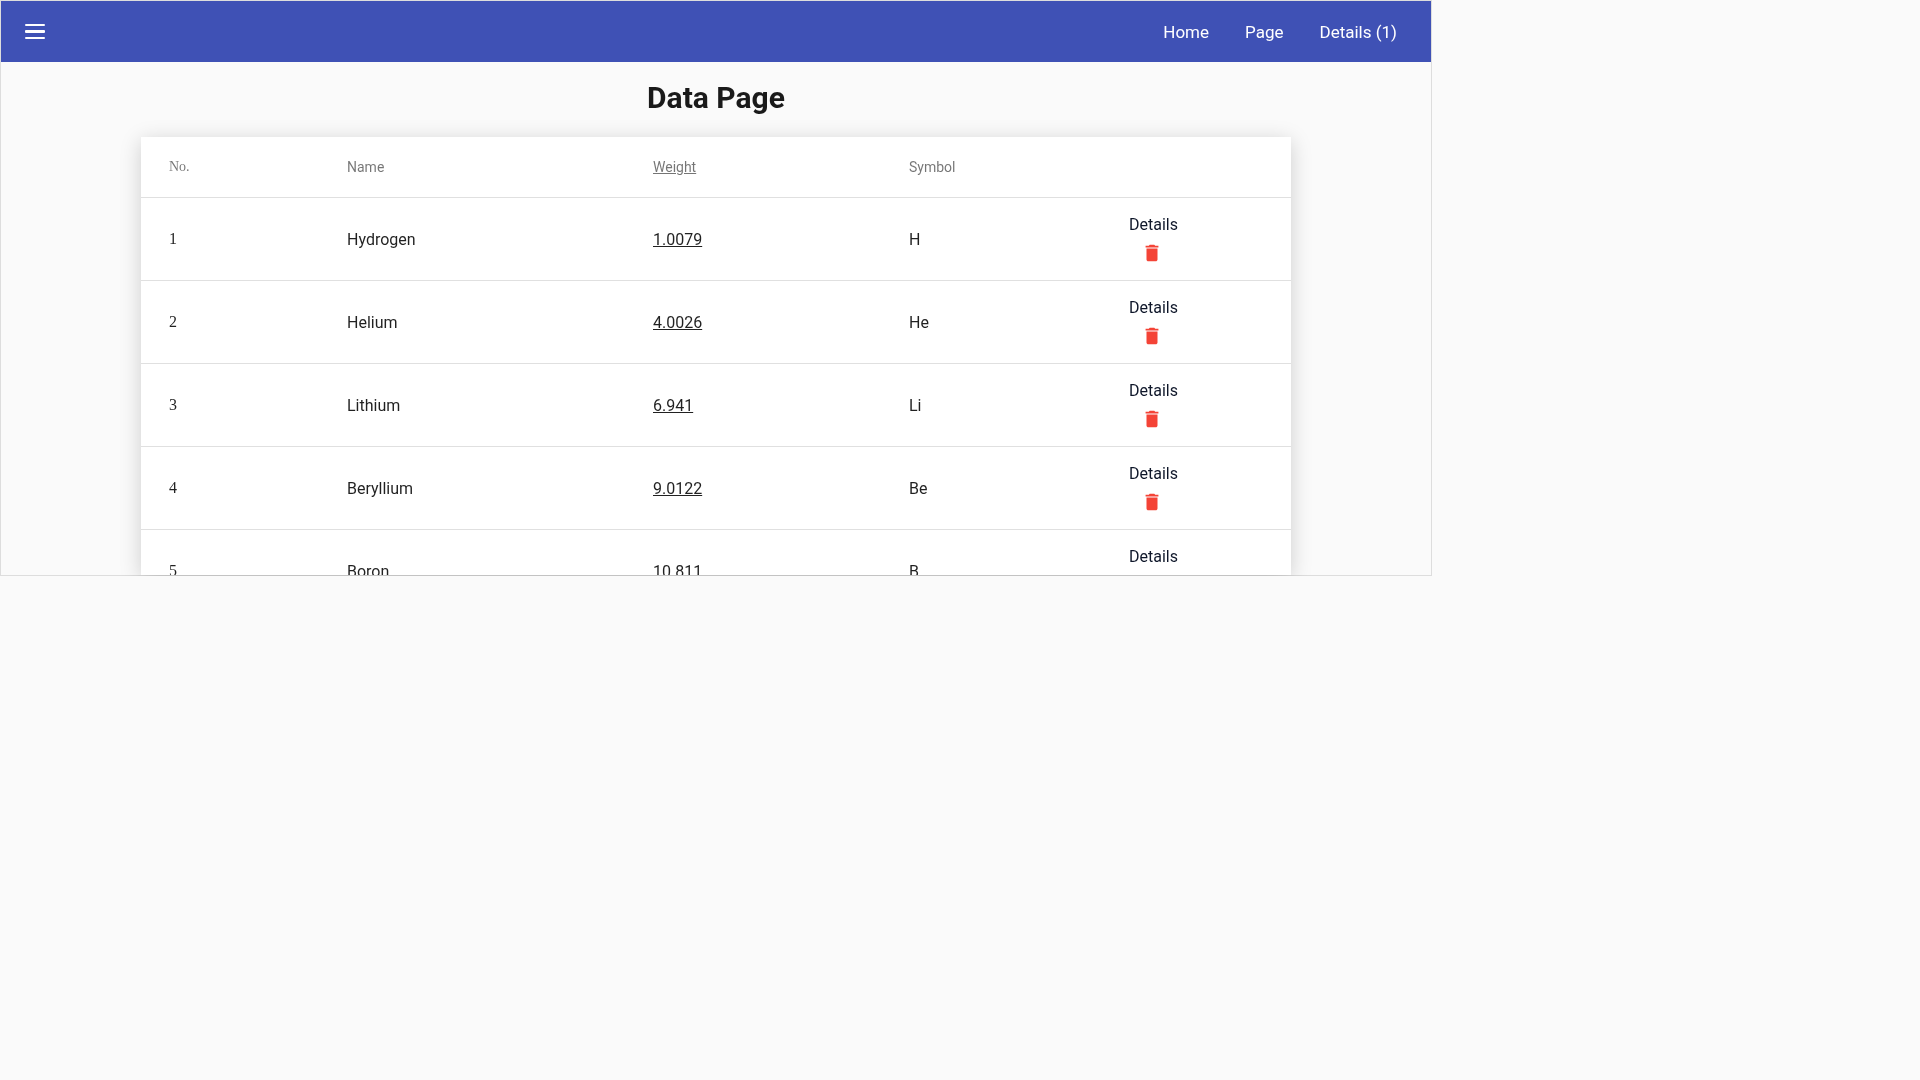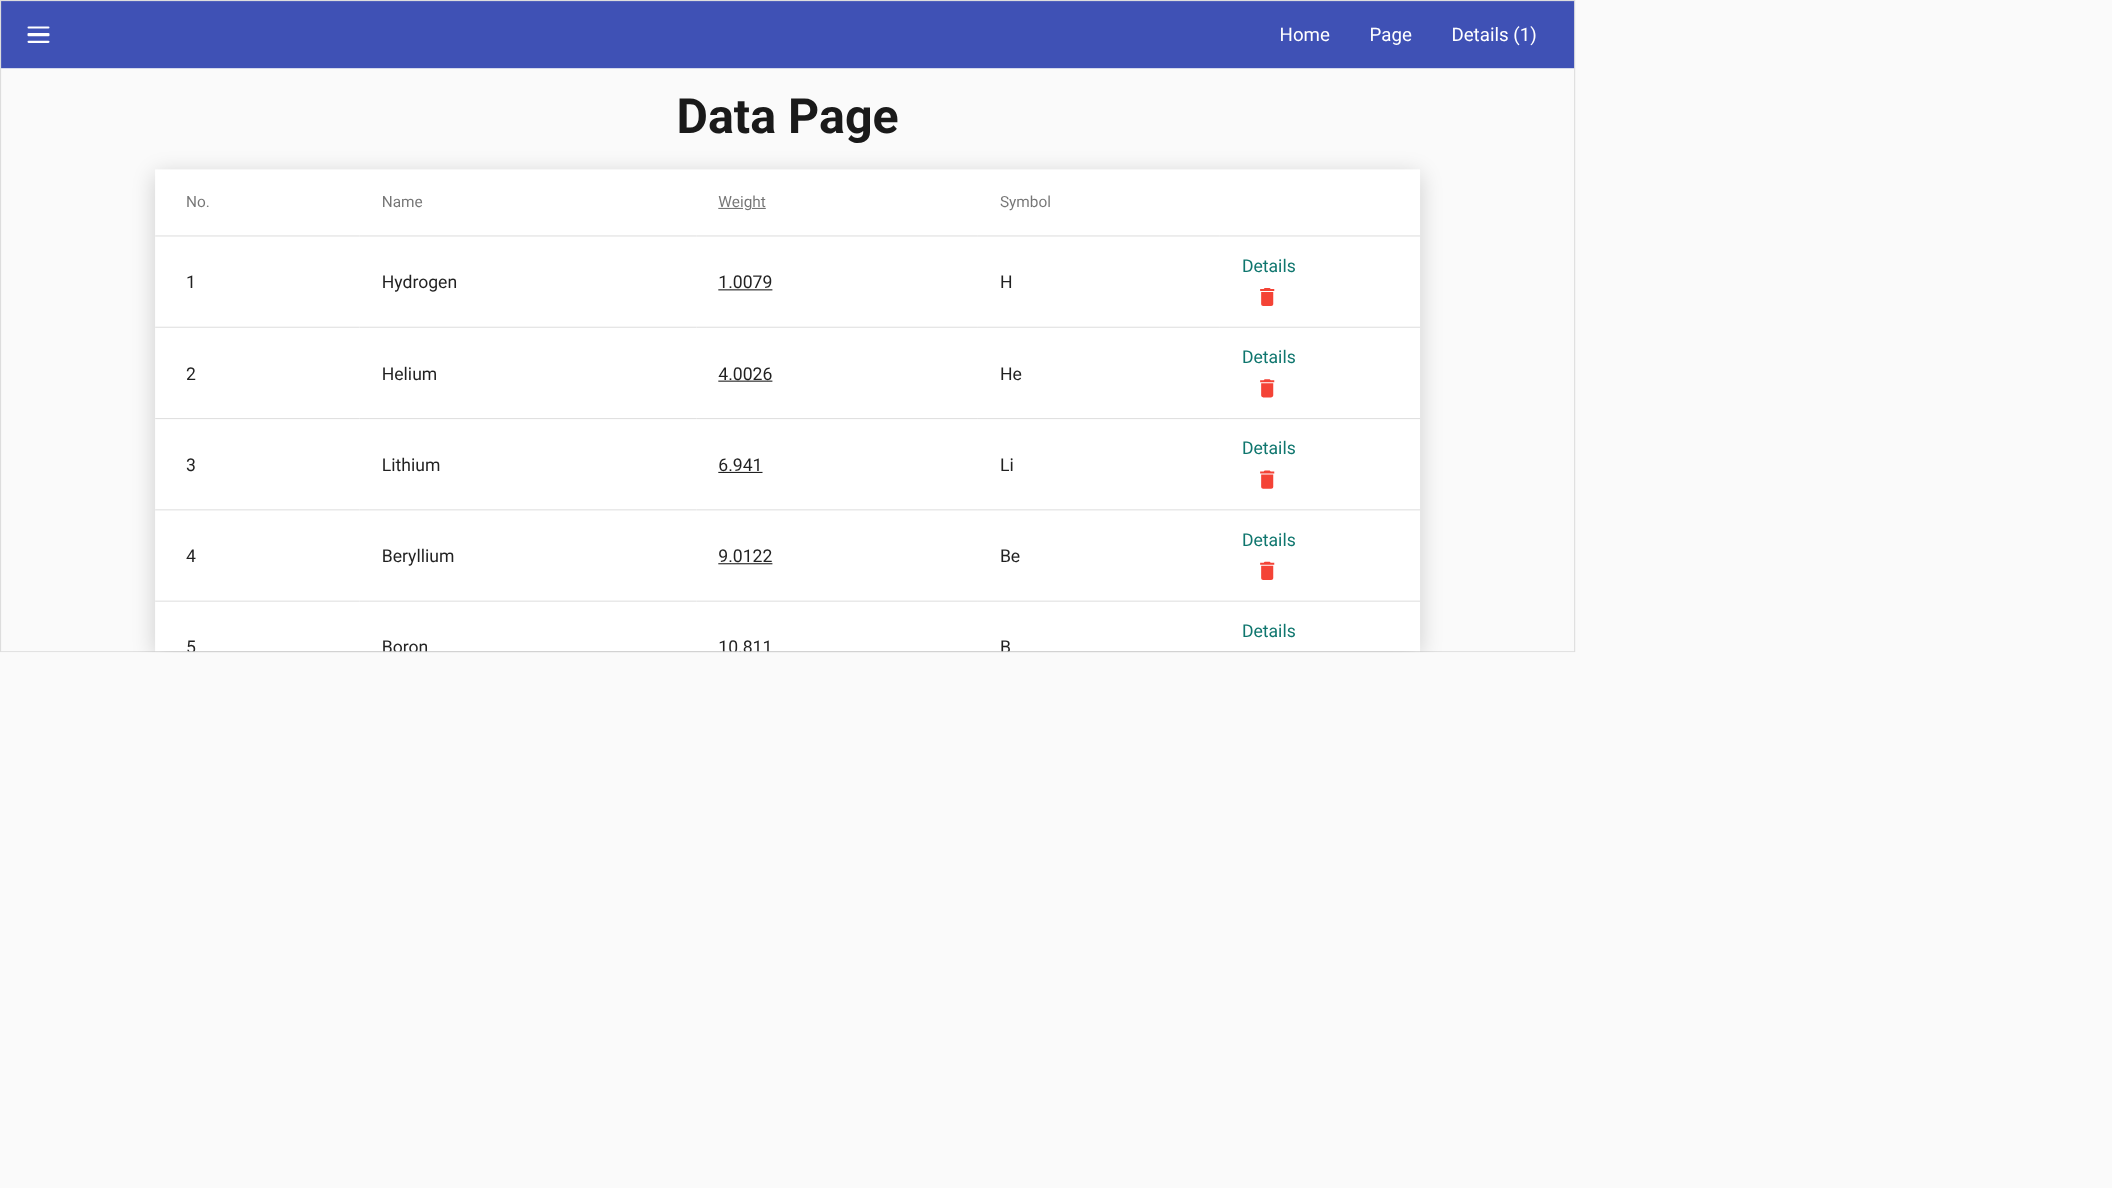--- a/index.html
+++ b/index.html
@@ -4,34 +4,34 @@
   <style>
     * { margin: 0; padding: 0; box-sizing: border-box; }
     body { font-family: 'Segoe UI', Roboto, 'Helvetica Neue', Arial, sans-serif; background: #fafafa; width: 1920px; }
     .frame { width: 1432px; margin: 0; border: 1px solid #ddd; background: #fafafa; }
     .toolbar { background: #3f51b5; color: #fff; height: 61px; display: flex; align-items: center; padding: 0 16px; }
     .menu-btn { background: none; border: none; color: #fff; cursor: pointer; padding: 8px; display: flex; align-items: center; justify-content: center; }
     .menu-icon { width: 24px; height: 24px; display: flex; flex-direction: column; justify-content: center; gap: 4px; }
     .menu-icon span { display: block; height: 2.5px; width: 20px; background: #fff; border-radius: 1px; }
     .spacer { flex: 1; }
     .nav-link { color: #fff; text-decoration: none; font-size: 17px; padding: 0 18px; cursor: pointer; }
-    .page-title { text-align: center; font-size: 44px; font-weight: 700; color: #1a1a1a; margin: 18px 0 22px; }
+    .page-title { text-align: center; font-size: 30px; font-weight: 700; color: #1a1a1a; margin: 18px 0 22px; }
     .table-wrap { width: 1150px; margin: 0 auto; background: #fff; box-shadow: 0 4px 20px rgba(0,0,0,.18); overflow: hidden; height: 438px; }
     table { width: 100%; border-collapse: collapse; }
     thead th { text-align: left; font-weight: 400; color: rgba(0,0,0,.54); font-size: 14px; padding: 22px 20px; border-bottom: 1px solid #e0e0e0; }
     tbody tr { border-bottom: 1px solid #e0e0e0; }
     tbody td { padding: 0 20px; font-size: 16px; color: rgba(0,0,0,.87); height: 83px; vertical-align: middle; }
-    .col-no { width: 186px; padding-left: 28px !important; }
+    .col-no { width: 186px; padding-left: 28px !important; font-family: Liberation Serif, serif; }
     .col-name { width: 306px; }
     .col-weight { width: 256px; text-decoration: underline; }
     .col-symbol { width: 220px; }
     .col-actions { width: auto; text-align: left; }
     tbody .col-actions { padding-top: 10px; padding-bottom: 10px; }
     .actions { display: flex; flex-direction: column; align-items: flex-start; gap: 6px; }
-    .details-link { color: #0f766e; font-size: 16px; cursor: pointer; text-decoration: none; }
+    .details-link { color: #0f172a; font-size: 16px; cursor: pointer; text-decoration: none; }
     .delete-btn { background: none; border: none; cursor: pointer; padding: 2px 0 0 12px; color: #f44336; }
     .trash-icon { width: 22px; height: 22px; display: block; }
     .trash-icon svg { width: 100%; height: 100%; fill: #f44336; }
     thead .col-no { padding-left: 28px !important; }
   </style>
 </head>
 <body>
 
 <div class="frame">
   <div class="toolbar">

